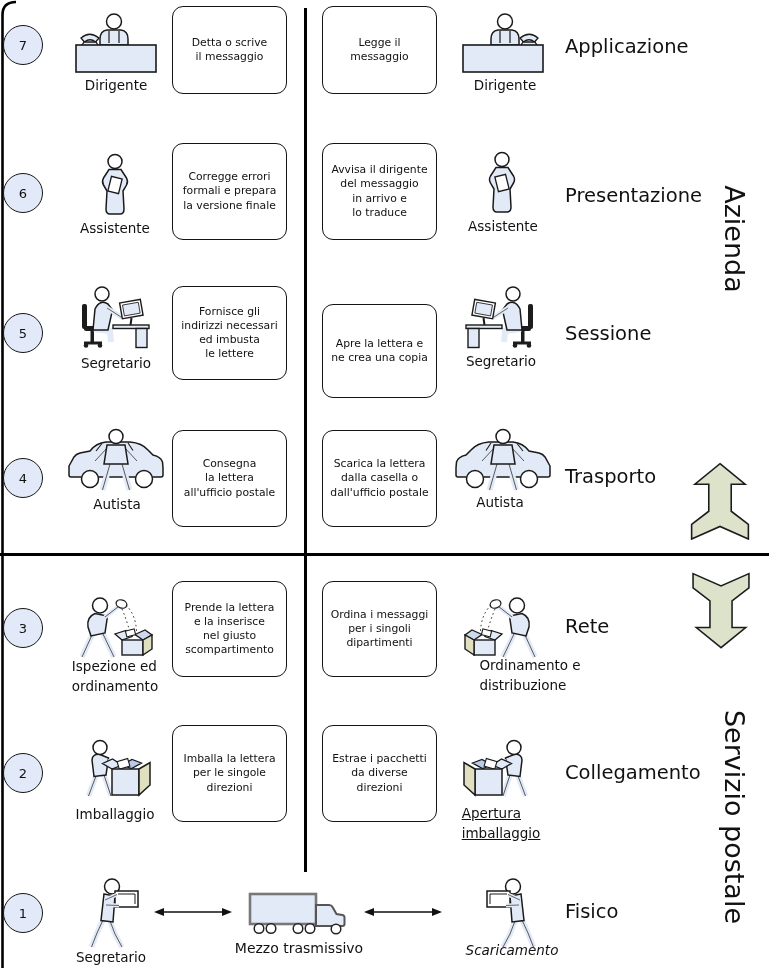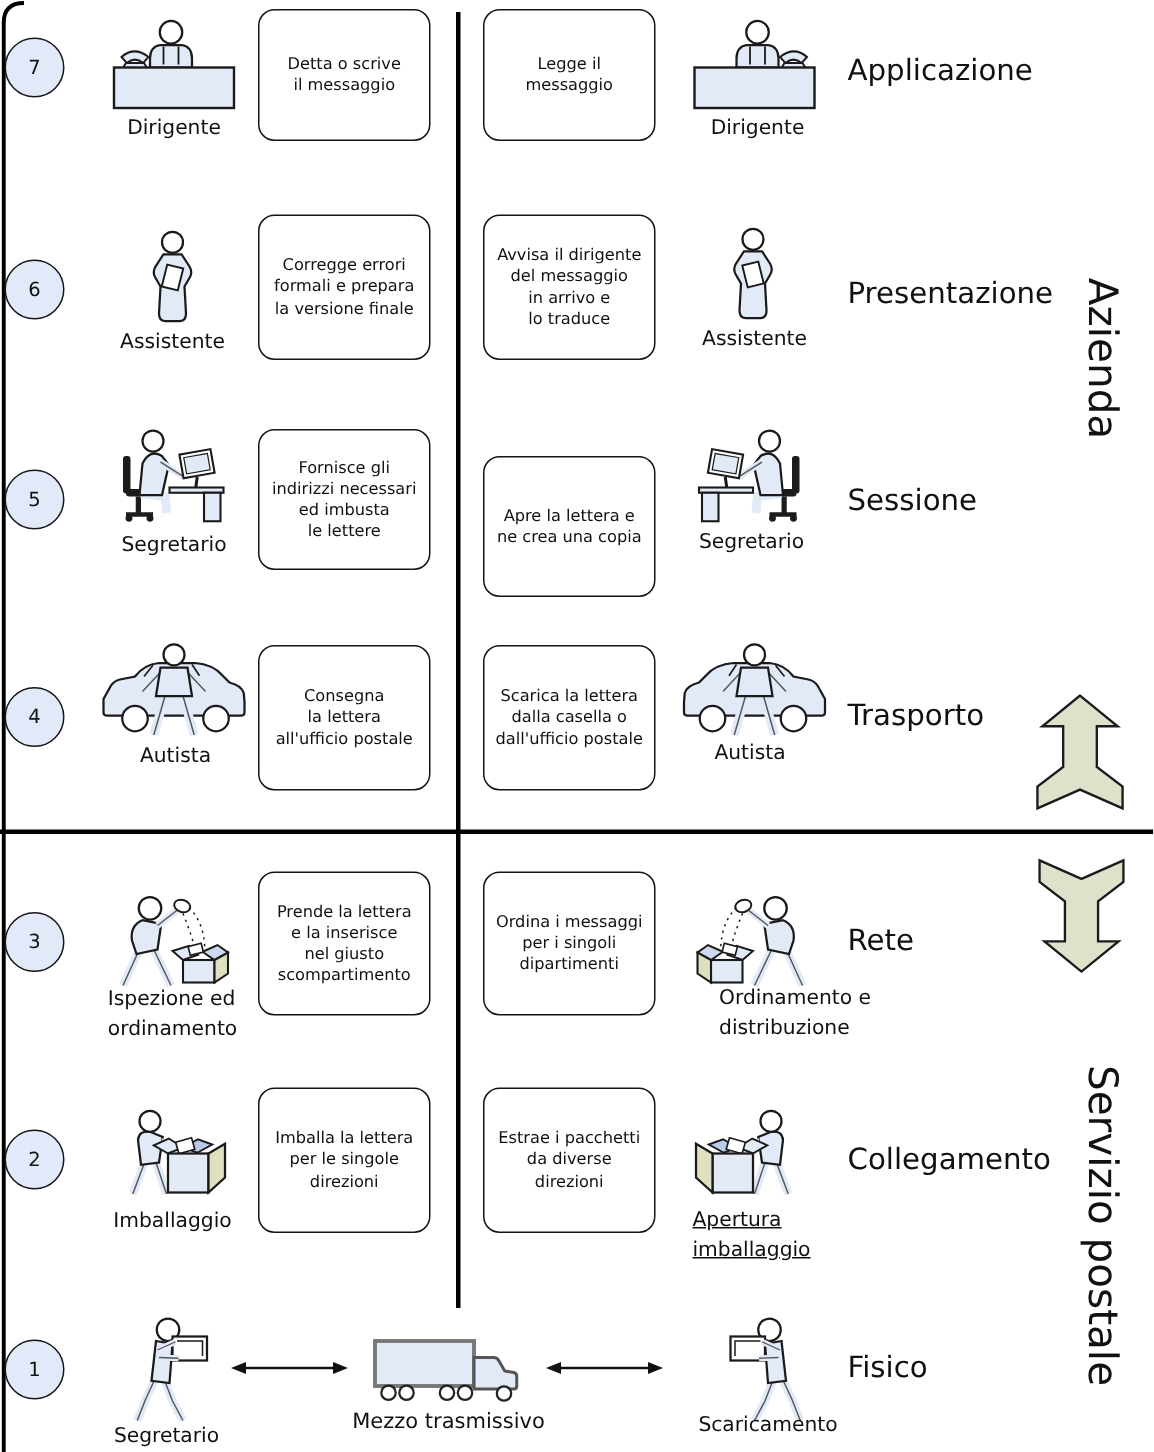--- a/index.html
+++ b/index.html
@@ -278,19 +278,19 @@
   <svg class="abs" style="left:248px;top:890px" width="100" height="48" viewBox="0 0 100 48">
       <use href="#sym-truck"></use>
     </svg>
   <div class="actor" style="left:299px;top:938px;font-size:14px;">Mezzo trasmissivo</div>
   <svg class="abs" style="left:364px;top:906px" width="78" height="12" viewBox="0 0 78 12">
       <use href="#sym-dblarrow"></use>
     </svg>
   <svg class="abs flip" style="left:482px;top:876px" width="55" height="78" viewBox="0 0 55 78">
       <use href="#sym-carrier"></use>
     </svg>
-  <div class="actor" style="left:512px;top:941px;">Scaricamento</div>
+  <div class="actor" style="left:512px;top:941px;font-style:italic;">Scaricamento</div>
   <div class="layer" style="top:900px;">Fisico</div>
 
   <div class="rot" style="left:585px;top:221px;">Azienda</div>
   <div class="rot" style="left:585px;top:799px;">Servizio postale</div>
 
 </div>
 
 </body></html>

